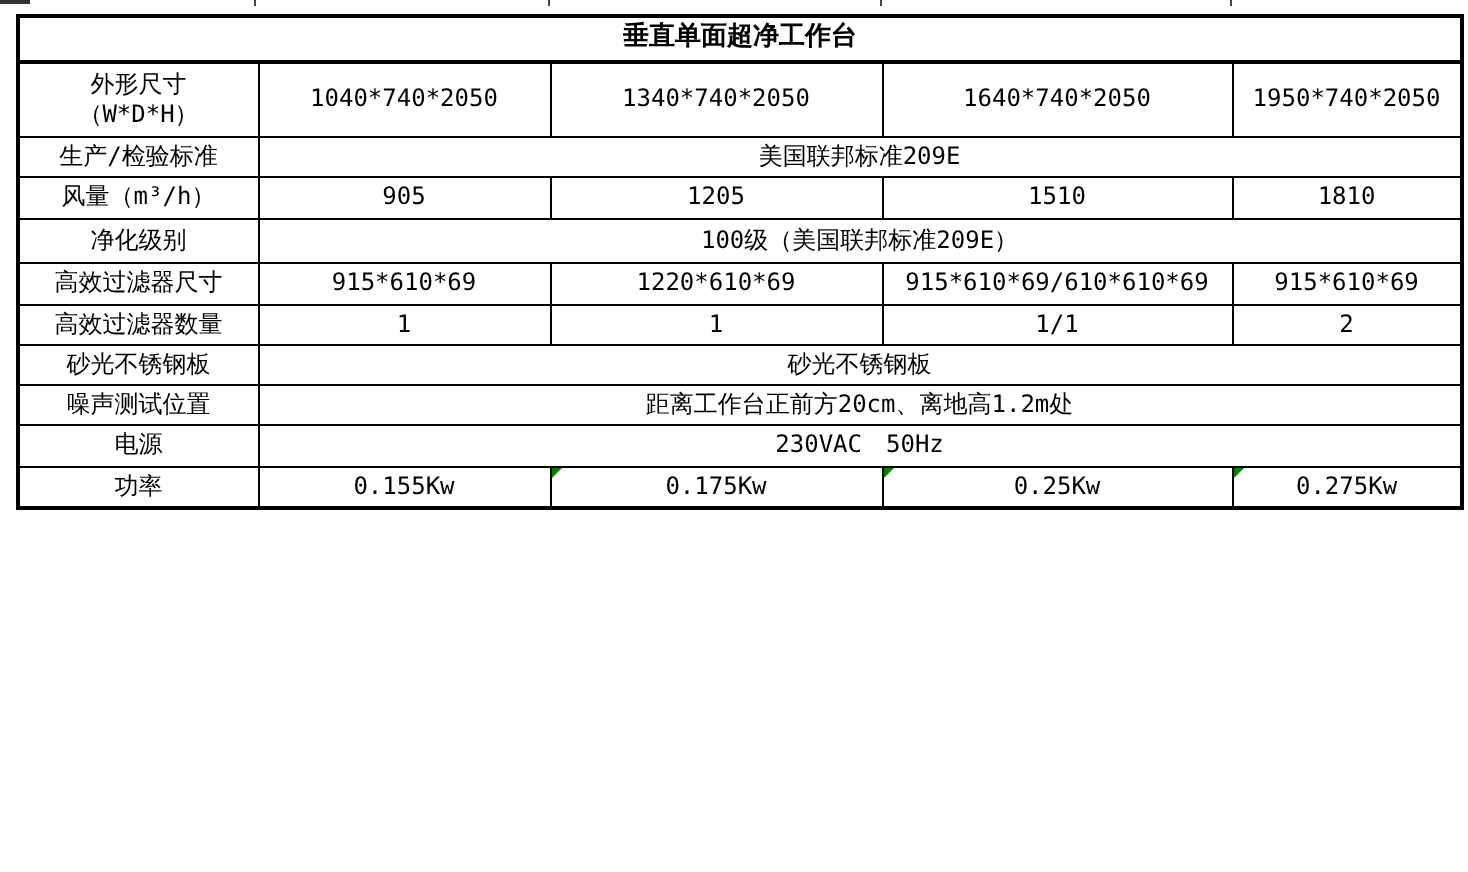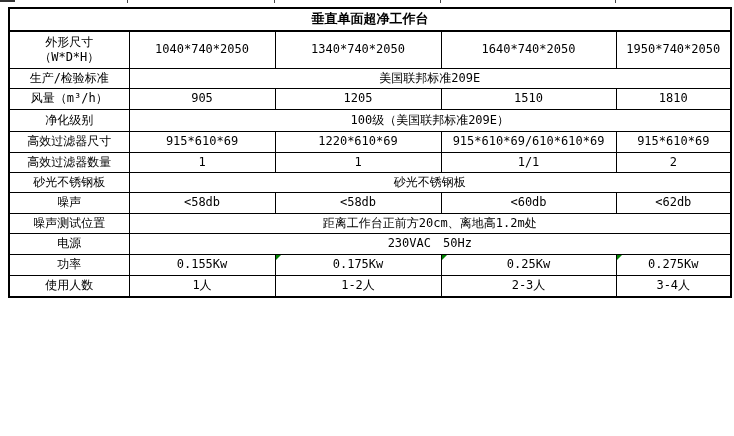--- a/index.html
+++ b/index.html
@@ -136,27 +136,20 @@
       <td>1/1</td>
       <td>2</td>
     </tr>
 
 
     <tr class="h20">
       <td>砂光不锈钢板</td>
       <td colspan="4">砂光不锈钢板</td>
     </tr>
 
-    <tr class="h21">
-      <td>噪声</td>
-      <td>&lt;58db</td>
-      <td>&lt;58db</td>
-      <td>&lt;60db</td>
-      <td>&lt;62db</td>
-    </tr>
 
     <tr class="h20">
       <td>噪声测试位置</td>
       <td colspan="4">距离工作台正前方20cm、离地高1.2m处</td>
     </tr>
 
     <tr class="h21">
       <td>电源</td>
       <td colspan="4">230VAC　50Hz</td>
     </tr>
@@ -171,25 +164,18 @@
       <td>
         <span class="tri"></span>
         <span>0.25Kw</span>
       </td>
       <td>
         <span class="tri"></span>
         <span>0.275Kw</span>
       </td>
     </tr>
 
-    <tr class="h22">
-      <td>使用人数</td>
-      <td>1人</td>
-      <td>1-2人</td>
-      <td>2-3人</td>
-      <td>3-4人</td>
-    </tr>
   </tbody>
     </table>
 
   <div class="yellow-strip ys-left"></div>
   <div class="yellow-strip ys-right"></div>
 </div>
 
 </body></html>

